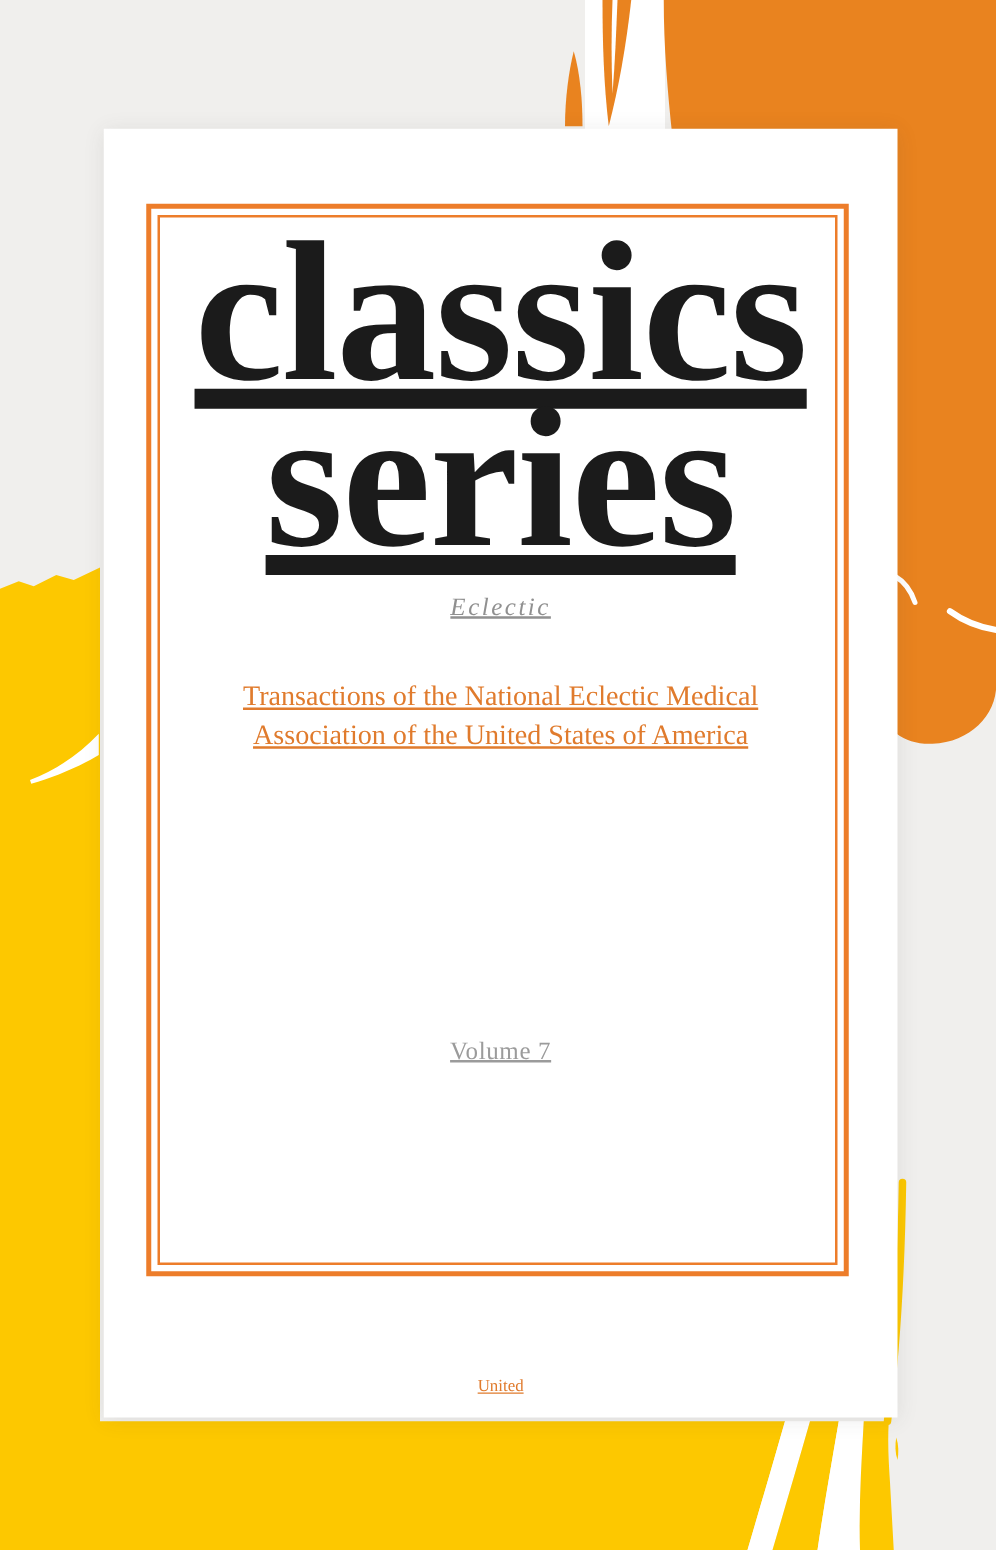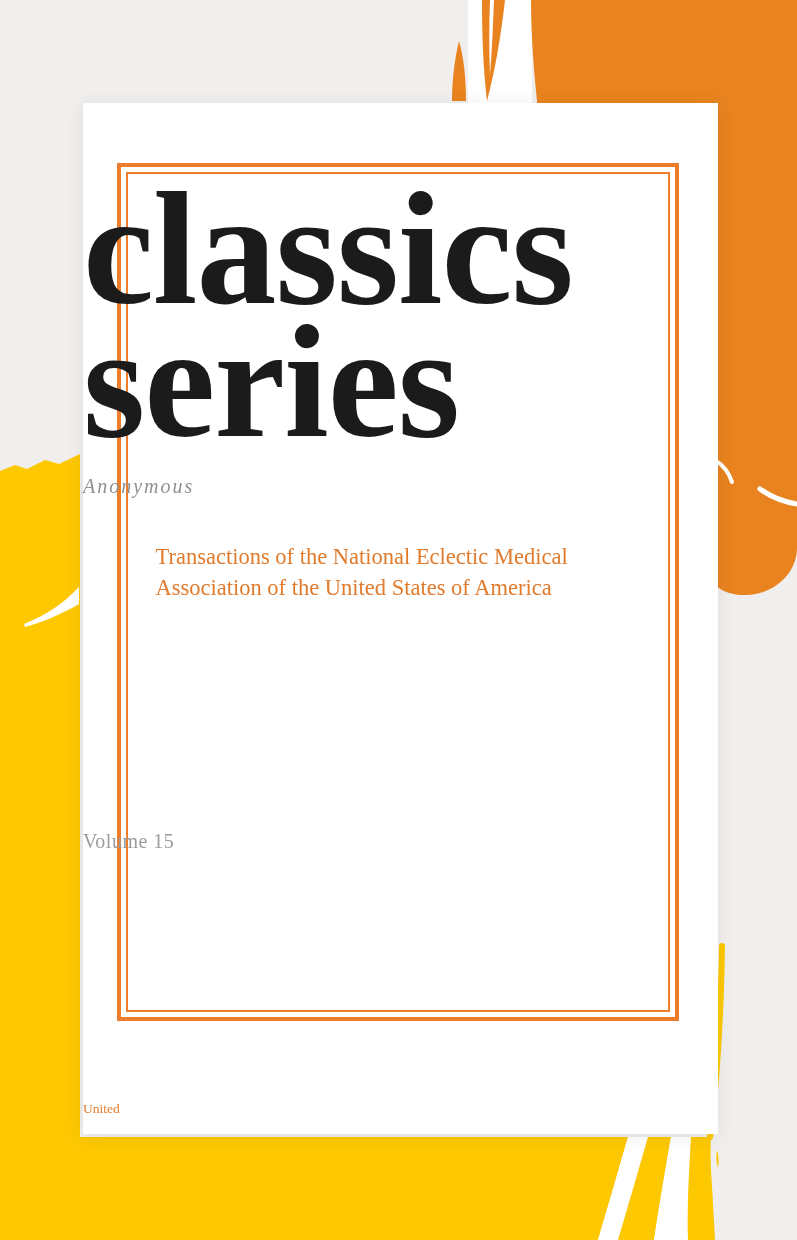--- a/index.html
+++ b/index.html
@@ -35,21 +35,21 @@
     box-shadow:0 2px 16px rgba(70,70,70,0.10);
   }
   .frame{
     position:absolute;left:34px;top:60px;width:562px;height:858px;
     border:4px solid var(--frame_orange,#ed7d2a);
   }
   .frame-inner{
     position:absolute;inset:5px;
     border:2px solid var(--frame_orange,#ed7d2a);
   }
-  .card .txt{position:absolute;left:0;right:0;}
+  .card .txt{position:absolute;left:0;right:0;text-align:center;text-decoration:underline;}
   .title{
     top:80px;
     font-size:160px;line-height:0.83;font-weight:bold;
     color:var(--title_black,#1b1b1b);
     letter-spacing:-1px;
   }
   .author{
     top:372px;
     font-size:20px;font-style:italic;letter-spacing:2px;
     color:var(--muted_gray,#909090);
@@ -111,19 +111,19 @@
     <path class="fill-yellow" d="M717,1150 C719,1156 719,1162 718,1168 C716,1162 716,1156 717,1150 Z"></path>
 
     <path class="stroke-yellow" stroke-width="6" d="M722,946 C721,1010 718,1074 710,1137"></path>
   </svg>
 
   <div class="card">
     <div class="frame">
       <div class="frame-inner"></div>
     </div>
     <div class="txt title">classics series</div>
-    <div class="txt author">Anonymous</div>
+    <div class="txt author">Eclectic</div>
     <div class="txt subtitle">Transactions of the National Eclectic Medical Association of the United States of America</div>
-    <div class="txt volume">Volume 15</div>
+    <div class="txt volume">Volume 7</div>
     <div class="txt category">United</div>
   </div>
 
 </div>
 
 </body></html>

